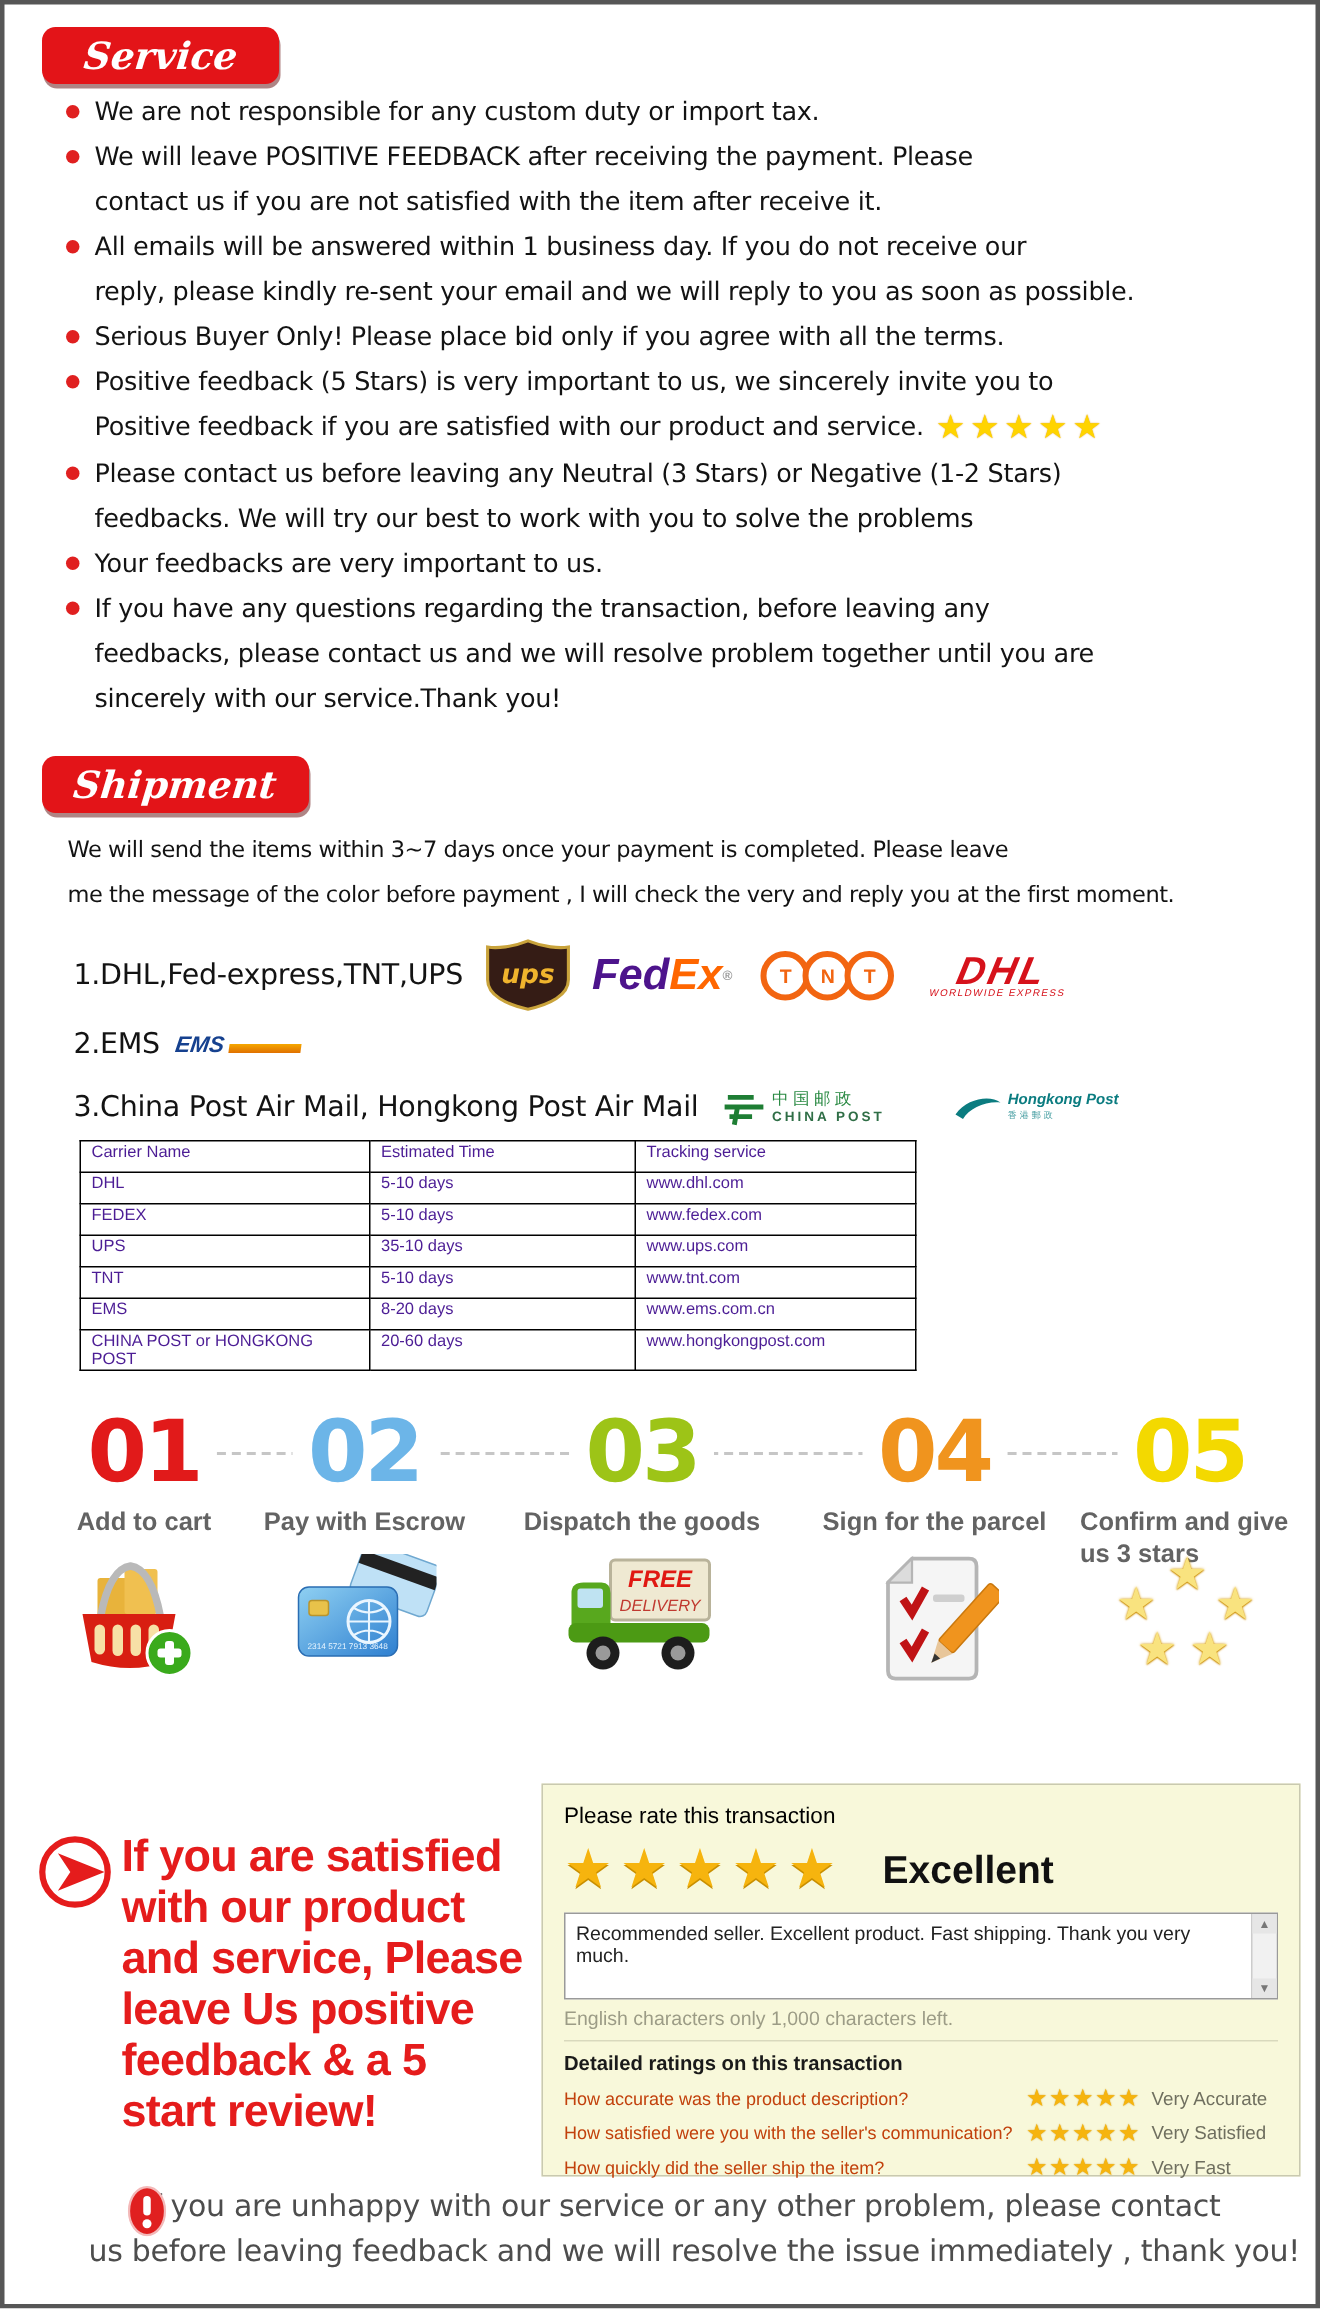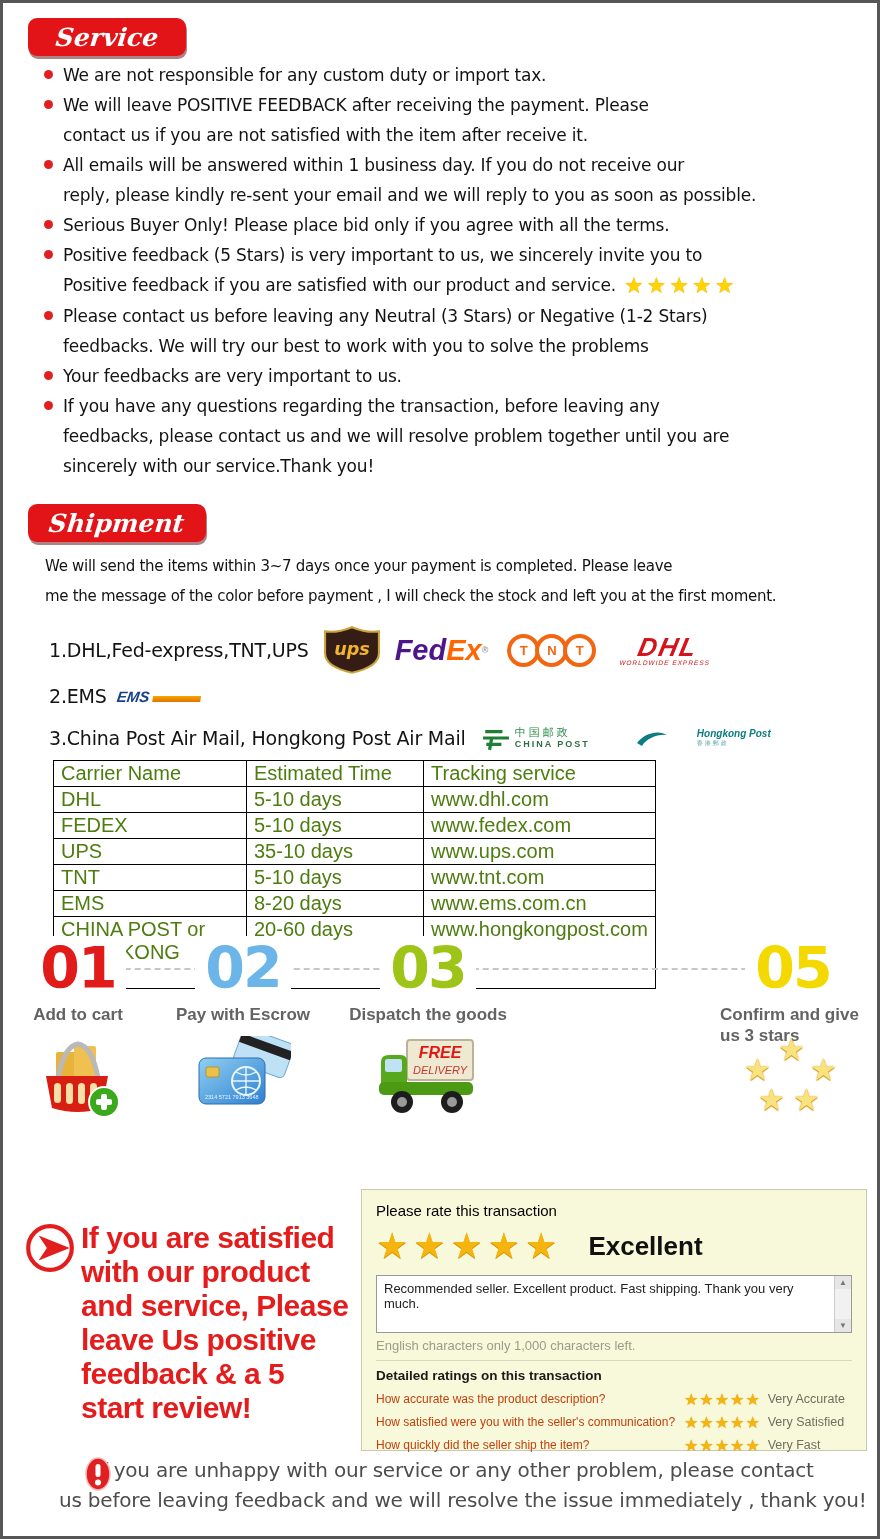--- a/index.html
+++ b/index.html
@@ -37,28 +37,28 @@
   .dhl-text{font-family:"Liberation Sans",sans-serif;font-weight:bold;font-style:italic;color:#d6121b;
             font-size:26px;line-height:24px;letter-spacing:2px;}
   .dhl-sub{font-size:6.5px;color:#d6121b;letter-spacing:1px;font-family:"Liberation Sans",sans-serif;}
   .ems{display:flex;align-items:flex-end;transform:skewX(-8deg);margin-left:10px;}
   .ems-text{color:#16418f;font-weight:bold;font-style:italic;font-size:15px;font-family:"Liberation Sans",sans-serif;}
   .ems-bar{width:48px;height:6px;background:linear-gradient(#f5a800,#e07000);margin-left:3px;margin-bottom:3px;}
   .cp{display:flex;align-items:center;margin-left:16px;}
   .cp-col{display:flex;flex-direction:column;margin-left:5px;}
   .cp-cn{font-size:11px;color:#2a8a43;letter-spacing:3px;line-height:12px;}
   .cp-en{font-size:9px;font-weight:bold;color:#2f6e46;letter-spacing:2px;font-family:"Liberation Sans",sans-serif;}
-  .hk{display:flex;align-items:flex-start;margin-left:46px;gap:25px;}
+  .hk{display:flex;align-items:flex-start;margin-left:46px;}
   .hk-col{display:flex;flex-direction:column;margin-left:4px;}
   .hk-en{font-size:10px;font-weight:bold;color:#0b7c80;font-style:italic;font-family:"Liberation Sans",sans-serif;}
   .hk-cn{font-size:6px;color:#4aa0a4;letter-spacing:2px;}
 
   
   .carrier-table{position:absolute;left:50px;top:757px;border-collapse:collapse;
-                 font-family:"Liberation Sans",sans-serif;font-size:20px;color:#4d7c0f;}
+                 font-family:"Liberation Sans",sans-serif;font-size:11px;color:#4c1d95;}
   .carrier-table th,.carrier-table td{border:1px solid #000;padding:1px 7px;font-weight:normal;
                  text-align:left;height:18px;vertical-align:top;}
   .c1{width:178px;} .c2{width:162px;} .c3{width:172px;}
 
   
   .steps{position:absolute;left:0;top:933px;width:880px;height:200px;}
   .steps-line{position:absolute;top:32px;left:72px;right:76px;border-top:2px dashed #c6c6c6;}
   .step{position:absolute;top:0;text-align:center;height:198px;}
   .num{display:inline-block;position:relative;background:#fff;padding:0 10px;font-size:57px;
        font-weight:bold;line-height:64px;letter-spacing:-2px;}
@@ -140,21 +140,21 @@
         <div class="b-line">sincerely with our service.Thank you!</div>
       </div>
     </div>
 
   <div class="ribbon" style="top:501px;width:178px;">
     <span class="rtext">Shipment</span>
   </div>
 
   <div class="ship-para" id="ship-para">
       <div class="s-line">We will send the items within 3~7 days once your payment is completed. Please leave</div>
-      <div class="s-line">me the message of the color before payment , I will check the stock and left you at the first moment.</div>
+      <div class="s-line">me the message of the color before payment , I will check the very and reply you at the first moment.</div>
     </div>
 
   <div class="methods">
     <div class="method-row" style="height:54px;">
       <span class="method-text">1.DHL,Fed-express,TNT,UPS</span>
       <span class="logo">
         <svg width="58" height="48" viewBox="0 0 56 46">
           <path d="M28 1 C38 5 48 6 54 5 L54 26 C54 36 42 42 28 45 C14 42 2 36 2 26 L2 5 C8 6 18 5 28 1 Z" fill="#351c15" stroke="#c9a33b" stroke-width="2"></path>
           <text x="28" y="28" font-size="17" font-style="italic" font-weight="bold" fill="#f0b42d" text-anchor="middle">ups</text>
         </svg>
@@ -241,21 +241,21 @@
         <tr>
           <td class="c1">CHINA POST or HONGKONG POST</td>
           <td class="c2">20-60 days</td>
           <td class="c3">www.hongkongpost.com</td>
         </tr>
       </tbody>
     </table>
 
   <div class="steps" id="steps">
     <div class="steps-line"></div>
-  <div class="step" style="left: 0px; width: 150px;">
+  <div class="step" style="left: 0px; width: 150px; padding-left: 18px;">
         <div><span class="num" style="color: rgb(225, 26, 26);">01</span></div>
         <div class="step-label">Add to cart</div>
         <div class="step-icon">
           <svg width="92" height="88" viewBox="0 0 92 88">
    <rect x="24" y="16" width="20" height="26" rx="2" fill="#e8b33b"></rect>
    <rect x="42" y="10" width="22" height="30" rx="2" fill="#f0c050"></rect>
    <path d="M26 42 Q32 10 46 8 Q60 10 66 42" fill="none" stroke="#b9b9b9" stroke-width="5" stroke-linecap="round"></path>
    <path d="M14 40 H76 L70 72 Q46 80 20 72 Z" fill="#d81e12"></path>
    <rect x="22" y="47" width="7" height="20" rx="3.5" fill="#f7e0a6"></rect>
    <rect x="34" y="47" width="7" height="21" rx="3.5" fill="#f7e0a6"></rect>
@@ -301,20 +301,38 @@
    <path d="M4 52 L4 26 Q4 19 12 19 L24 19 Q30 19 30 26 L30 52 Z" fill="#58a81e"></path>
    <rect x="8" y="23" width="17" height="13" rx="2" fill="#bfe3f2"></rect>
    <rect x="2" y="46" width="94" height="13" rx="5" fill="#4c9a14"></rect>
    <circle cx="25" cy="66" r="11" fill="#1d1d1d"></circle>
             <circle cx="25" cy="66" r="5" fill="#9a9a9a"></circle>
    <circle cx="75" cy="66" r="11" fill="#1d1d1d"></circle>
             <circle cx="75" cy="66" r="5" fill="#9a9a9a"></circle>
           </svg>
         </div>
       </div>
+      <div class="step" style="left: 520px; width: 200px;">
+        <div><span class="num" style="color: rgb(240, 148, 30);">04</span></div>
+        <div class="step-label">Sign for the parcel</div>
+        <div class="step-icon">
+          <svg width="86" height="88" viewBox="0 0 86 88">
+   <path d="M28 3 H66 Q71 3 71 8 V78 Q71 83 66 83 H17 Q12 83 12 78 V19 Z" fill="#f5f5f5" stroke="#b5b5b5" stroke-width="2.5"></path>
+   <path d="M28 3 L12 19 H28 Z" fill="#dcdcdc" stroke="#b5b5b5" stroke-width="1.5"></path>
+   <path d="M22 30 l6 9 l9 -16" stroke="#c01315" stroke-width="5.5" fill="none"></path>
+   <rect x="42" y="27" width="21" height="5" rx="2" fill="#cfcfcf"></rect>
+   <path d="M22 58 l6 9 l9 -16" stroke="#c01315" stroke-width="5.5" fill="none"></path>
+   <g transform="rotate(42 60 52)">
+     <rect x="53" y="14" width="13" height="52" rx="2" fill="#f0941e" stroke="#c9780e"></rect>
+     <path d="M53 66 L59.5 80 L66 66 Z" fill="#e8c69a"></path>
+     <path d="M57 74 L59.5 80 L62 74 Z" fill="#333"></path>
+            </g>
+          </svg>
+        </div>
+      </div>
       <div class="step" style="left: 705px; width: 170px;">
         <div><span class="num" style="color: rgb(243, 217, 0);">05</span></div>
         <div class="step-label" style="text-align: left; padding-left: 12px;">Confirm and give us 3 stars</div>
         <div class="step-icon">
           <div class="star-cluster">
    <span style="left:37px;top:-4px">★</span>
             <span style="left:3px;top:16px">★</span>
    <span style="left:69px;top:16px">★</span>
             <span style="left:17px;top:46px">★</span>
    <span style="left:52px;top:46px">★</span>

